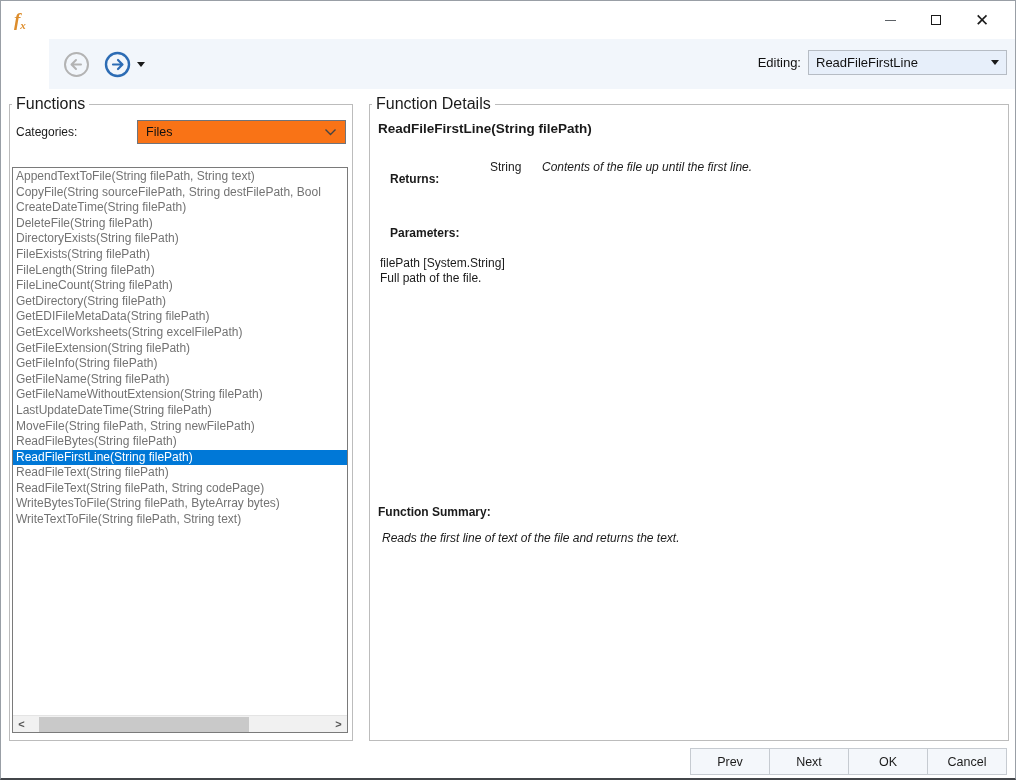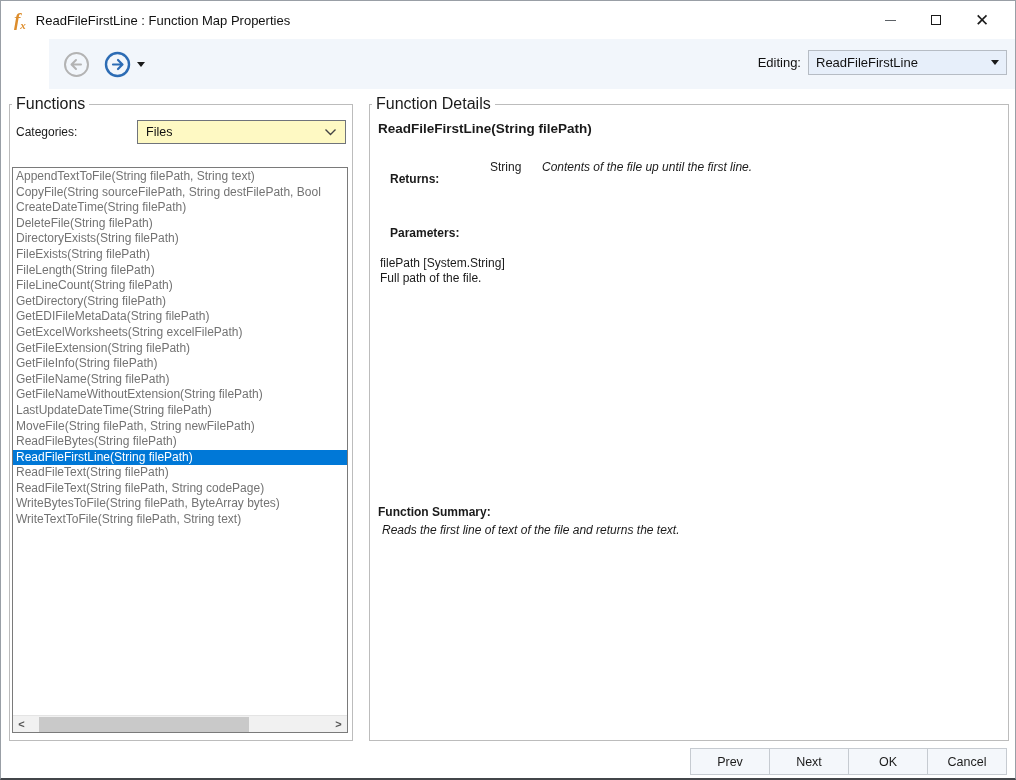--- a/index.html
+++ b/index.html
@@ -30,21 +30,21 @@
   .editing-combo .val { font-size:13px; color:#111; }
   .combo-caret { width:0; height:0; border-left:4px solid transparent; border-right:4px solid transparent; border-top:5px solid #1a1a1a; }
   
   fieldset { border:1px solid #bcbcbc; background:#ffffff; position:absolute; }
   legend { font-size:16px; color:#1a1a1a; padding:0 4px; margin-left:2px; }
   .functions-group { left:8px; top:94px; width:344px; height:646px; }
   .details-group  { left:368px; top:94px; width:640px; height:646px; }
   
   .cat-row { display:flex; align-items:center; margin:7px 6px 0 6px; }
   .cat-label { font-size:12px; color:#1a1a1a; width:121px; }
-  .cat-combo { flex:1; height:24px; background:#fef9c3; border:1px solid #70747b; display:flex; align-items:center; justify-content:space-between; padding:0 8px; }
+  .cat-combo { flex:1; height:24px; background:#f97316; border:1px solid #70747b; display:flex; align-items:center; justify-content:space-between; padding:0 8px; }
   .cat-combo .val { font-size:12.5px; color:#111; }
   
   .listbox { position:absolute; left:2px; right:4px; top:54px; bottom:7px; border:1px solid #7a7a7a; background:#ffffff; display:flex; flex-direction:column; overflow:hidden; }
   .list-rows { flex:1; overflow:hidden; padding-top:1px; }
   .list-row { font-size:12px; color:#737373; line-height:15.6px; padding-left:3px; white-space:nowrap; overflow:hidden; }
   .list-row.selected { background:#0078d7; color:#ffffff; }
   .hscroll { height:17px; background:#f1f1f1; display:flex; align-items:center; position:relative; border-top:1px solid #e4e4e4; }
   .hs-arrow { width:17px; height:17px; display:flex; align-items:center; justify-content:center; font-size:11px; font-weight:bold; color:#555; }
   .hs-track { flex:1; position:relative; height:17px; }
   .hs-thumb { position:absolute; left:3%; top:1px; width:70%; height:15px; background:#c9c9c9; }
@@ -52,36 +52,35 @@
   .details-inner { position:relative; height:100%; padding:4px 8px 0 8px; font-size:12px; color:#1a1a1a; }
   .fn-header { font-size:13.5px; font-weight:bold; margin-top:4px; }
   .returns-row { display:flex; margin-top:24px; padding-left:12px; }
   .returns-label { font-weight:bold; width:100px;margin-top:12px; }
   .returns-type { width:52px; }
   .returns-desc { font-style:italic; }
   .params-label { font-weight:bold; margin-top:40px; padding-left:12px; }
   .param-block { margin-top:16px; padding-left:2px; line-height:15px; }
   .summary-block { position:absolute; left:8px; top:392px; }
   .summary-label { font-weight:bold; }
-  .summary-text { font-style:italic; margin-top:4px; padding-left:4px; }
+  .summary-text { font-style:italic; margin-top:12px; padding-left:4px; }
   
   .footer { position:absolute; right:8px; bottom:3px; display:flex; }
   .footer button {
     width:80px; height:27px; background:#f4f7fb; border:1px solid #c6cbd1; margin-left:-1px;
     font-family:"Liberation Sans", sans-serif; font-size:12.5px; color:#1c1c1c;
   }
 </style>
 </head>
 <body>
 
 <div class="window">
 
   <div class="titlebar">
     <span class="fx-icon"><span class="f">f</span><span class="x">x</span></span>
-    <span class="title-text">ReadFileFirstLine : Function Map Properties</span>
     <div class="win-controls">
       <div class="win-btn">
           <span class="glyph-min"></span>
         </div>
       <div class="win-btn">
           <span class="glyph-max"></span>
         </div>
       <div class="win-btn">
           <span class="glyph-close">✕</span>
         </div>

